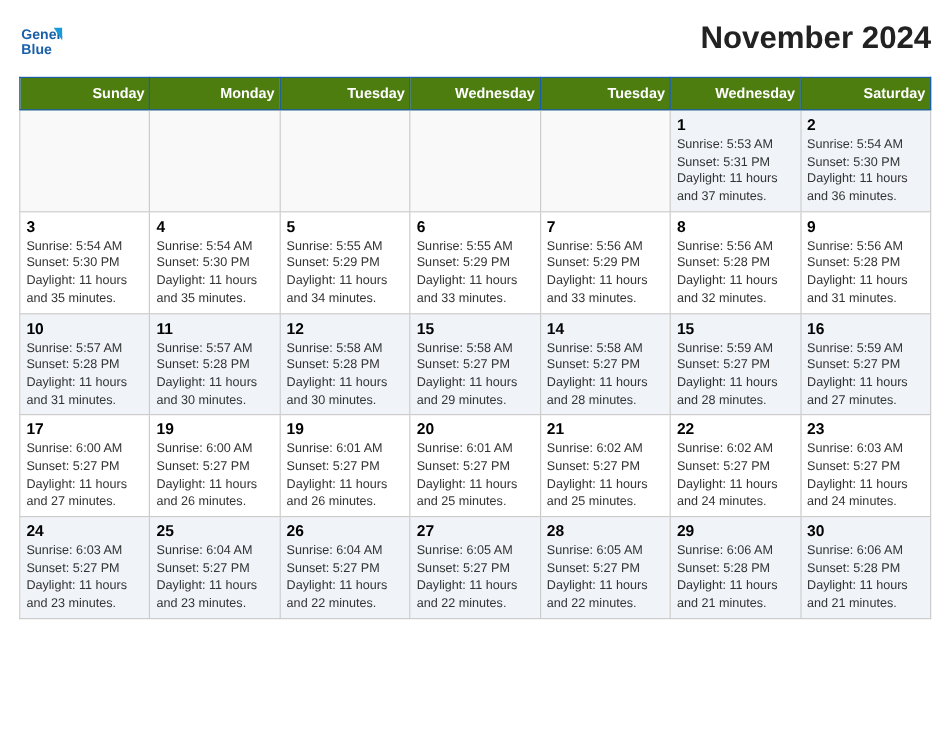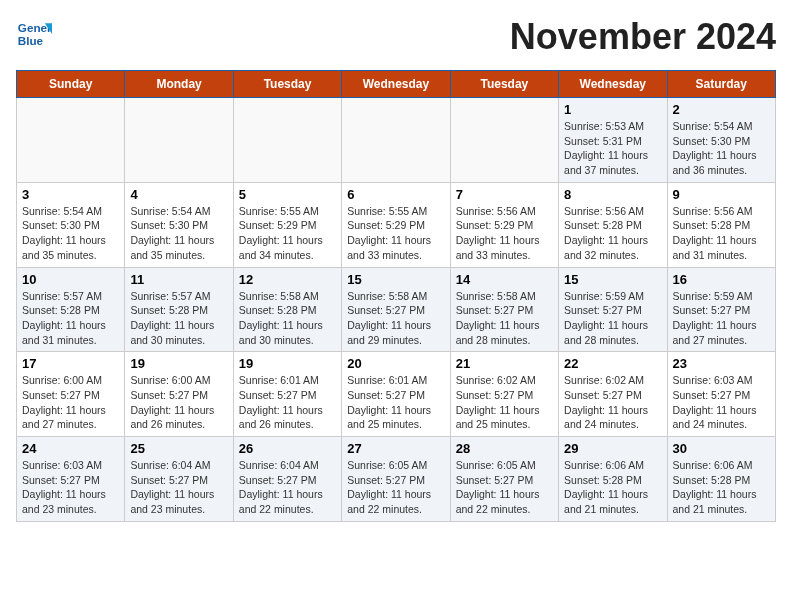--- a/index.html
+++ b/index.html
@@ -22,38 +22,38 @@
       gap: 4px;
     }
     .logo-icon {
       width: 36px;
       height: 36px;
     }
     .title-block {
       text-align: right;
     }
     .month-title {
-      font-size: 36px;
+      font-size: 26px;
       font-weight: bold;
       color: #222;
     }
     .location {
       font-size: 16px;
       color: #444;
     }
     .calendar {
       width: 100%;
       border-collapse: collapse;
       font-size: 11px;
     }
     .calendar thead th {
-      background: #c2410c;
+      background: #4d7c0f;
       color: #fff;
       padding: 6px 4px;
-      text-align: center;
+      text-align: right;
       font-size: 12px;
       border: 1px solid #1a5fa8;
     }
     .calendar tbody td {
       vertical-align: top;
       border: 1px solid #ccc;
       padding: 4px 5px;
       width: calc(100% / 7);
       min-height: 80px;
       background: #fff;

